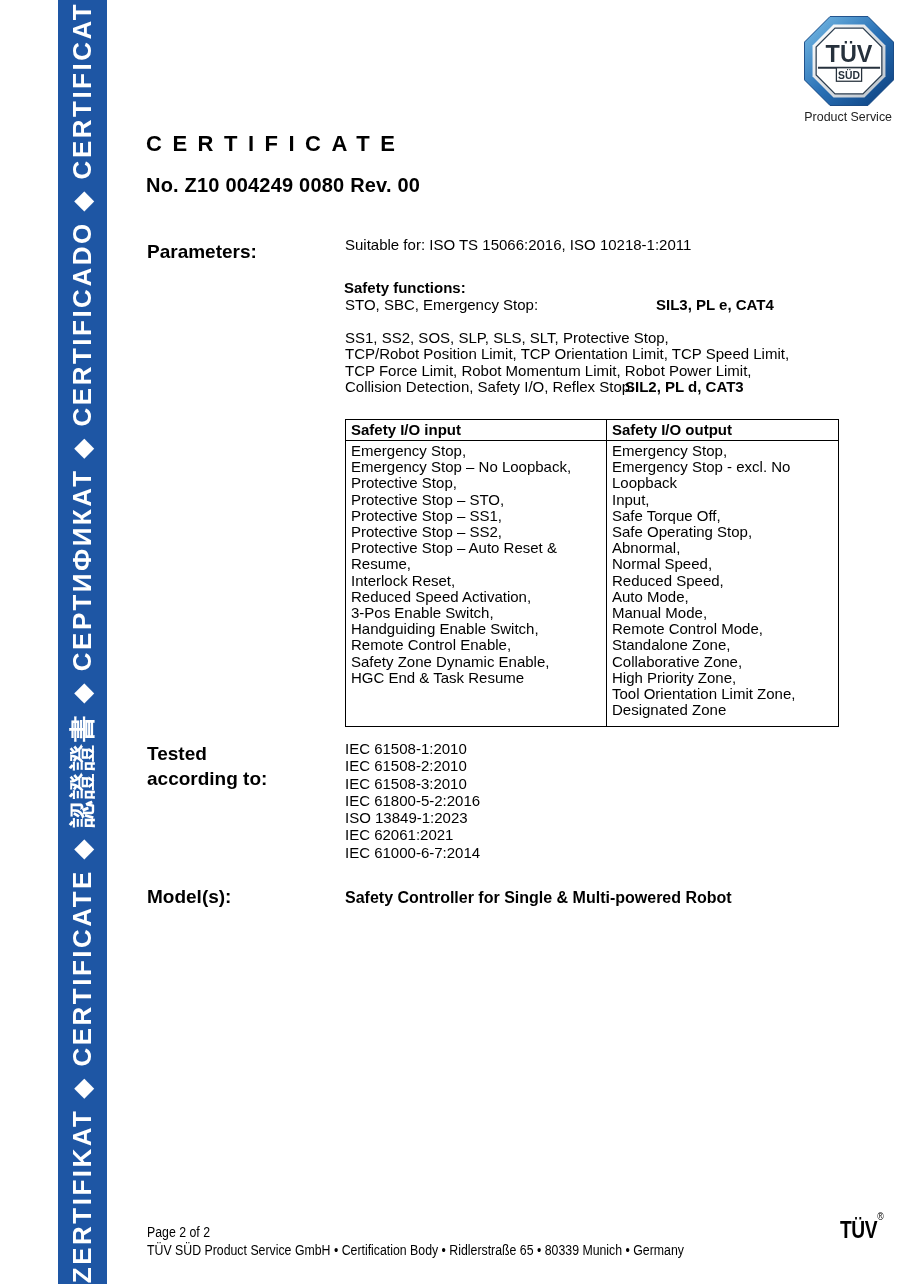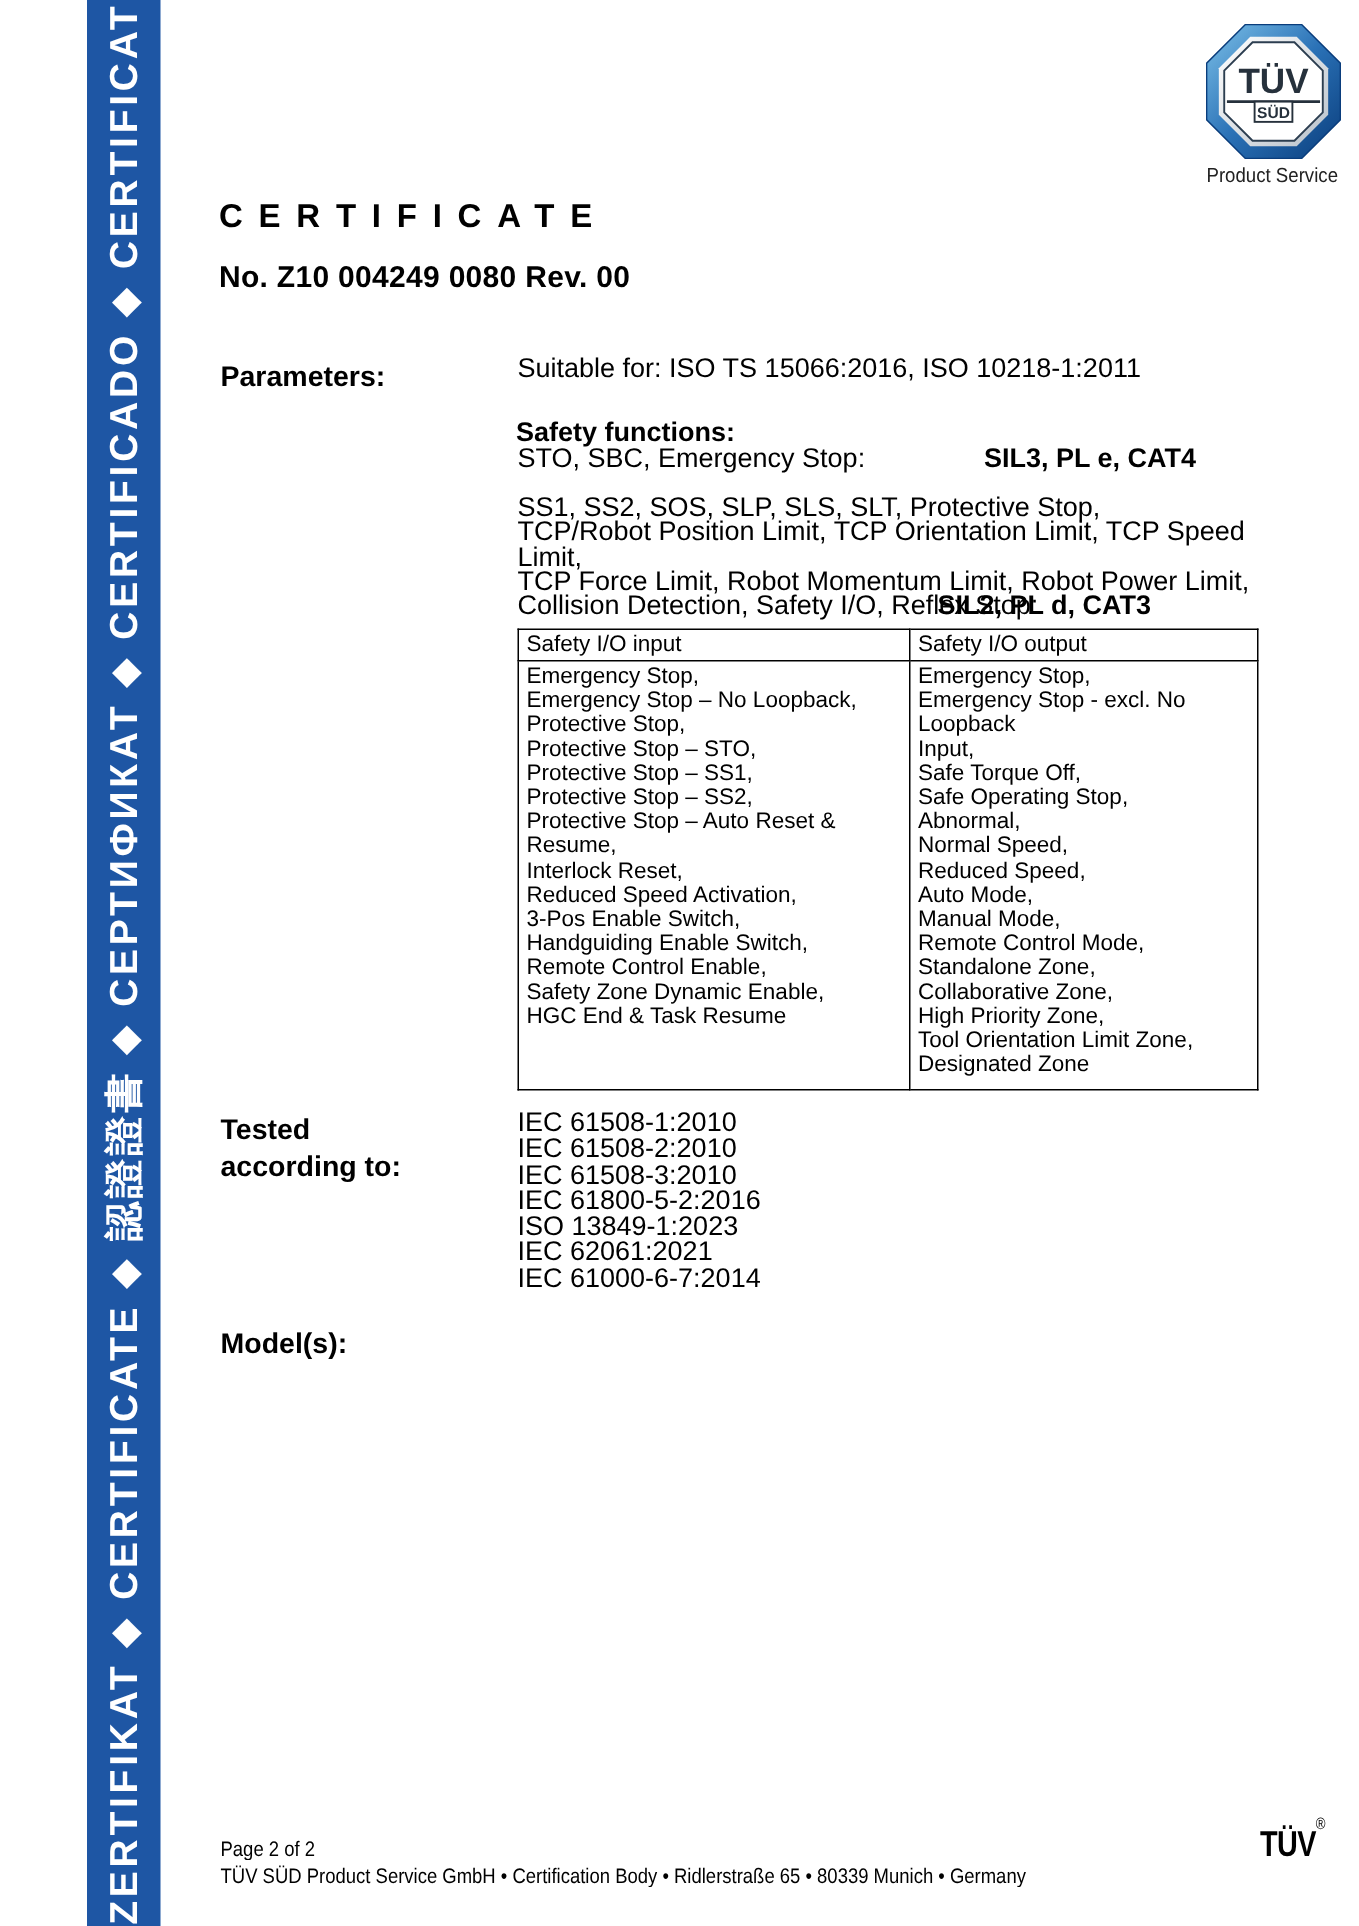--- a/index.html
+++ b/index.html
@@ -32,36 +32,36 @@
   .title {
     position:absolute; left:146px; top:131px;
     font-size:22px; font-weight:bold; letter-spacing:10.5px; white-space:nowrap;
   }
   .cert-no {
     position:absolute; left:146px; top:174px;
     font-size:20px; font-weight:bold; letter-spacing:0.2px;
   }
 
   .label { position:absolute; font-size:19px; font-weight:bold; }
-  .body-text { font-size:18px; line-height:16.3px; }
+  .body-text { font-size:15px; line-height:16.3px; }
 
   .suitable { position:absolute; left:345px; top:237px; }
   .sf-heading { position:absolute; left:344px; top:280px; font-weight:bold; }
   .sil3-row { position:absolute; left:345px; top:297px; width:500px; }
   .sil-block { position:absolute; left:345px; top:330px; width:500px; }
   .rel { position:relative; }
   .rating { position:absolute; top:0; font-weight:bold; white-space:nowrap; }
 
   
   .io-table {
     position:absolute; left:345px; top:419px; width:494px;
     border-collapse:collapse; font-size:15px;
   }
   .io-table th, .io-table td { border:1px solid #000; }
-  .io-table th { font-weight:normal; text-align:left; padding:1px 5px 2px; font-size:15px; }
+  .io-table th { font-weight:bold; text-align:left; padding:1px 5px 2px; font-size:15px; }
   .io-table td { vertical-align:top; padding:2px 5px 8px; line-height:16.2px; }
   .col-input { width:261px; }
 
   
   .tested-label { left:147px; top:741px; line-height:25px; }
   .standards { position:absolute; left:345px; top:740px; line-height:17.3px; }
   .models-label { left:147px; top:886px; }
   .models-value {
     position:absolute; left:345px; top:889px;
     font-size:16px; font-weight:bold; white-space:nowrap;
@@ -194,20 +194,21 @@
       <div>IEC 61508-1:2010</div>
       <div>IEC 61508-2:2010</div>
       <div>IEC 61508-3:2010</div>
       <div>IEC 61800-5-2:2016</div>
       <div>ISO 13849-1:2023</div>
       <div>IEC 62061:2021</div>
       <div>IEC 61000-6-7:2014</div>
     </div>
 
   <div class="label models-label">Model(s):</div>
+  <div class="models-value">Safety Controller for Single &amp; Multi-powered Robot</div>
 
   <div class="footer-page">Page 2 of 2</div>
   <div class="footer-company">TÜV SÜD Product Service GmbH • Certification Body • Ridlerstraße 65 • 80339 Munich • Germany</div>
   <div class="tuv-mark">
     <span>TÜV</span><sup>®</sup>
   </div>
 
 </div>
 
 </body></html>

